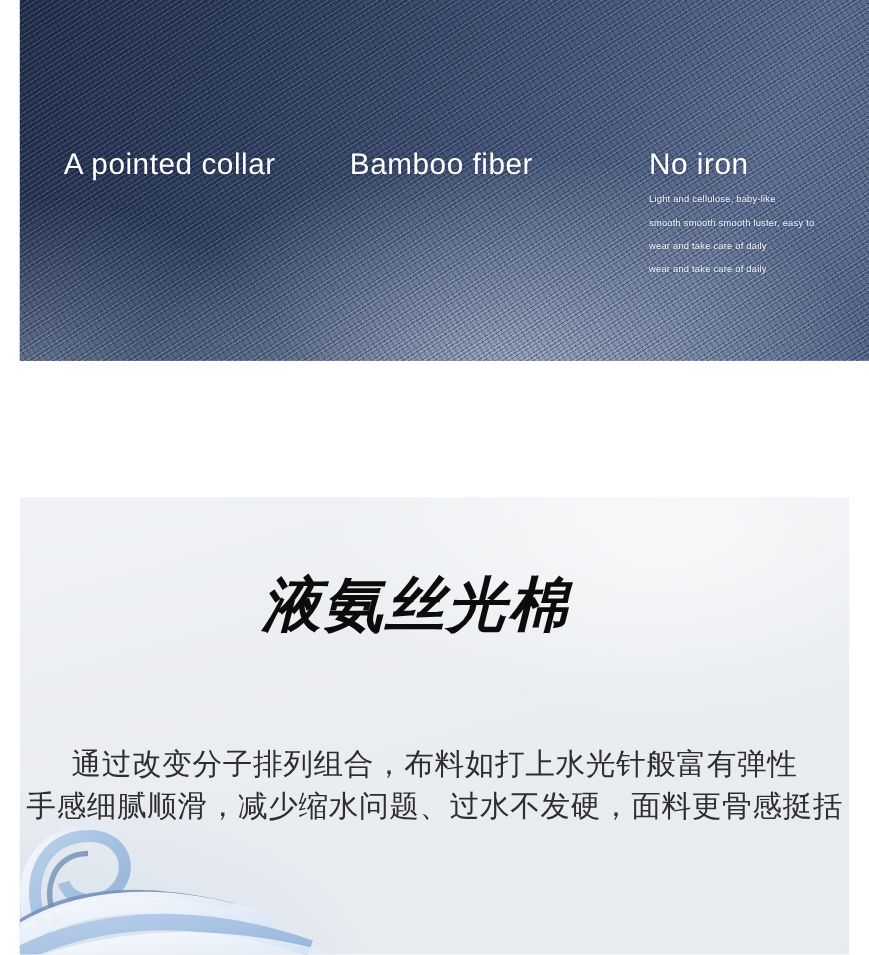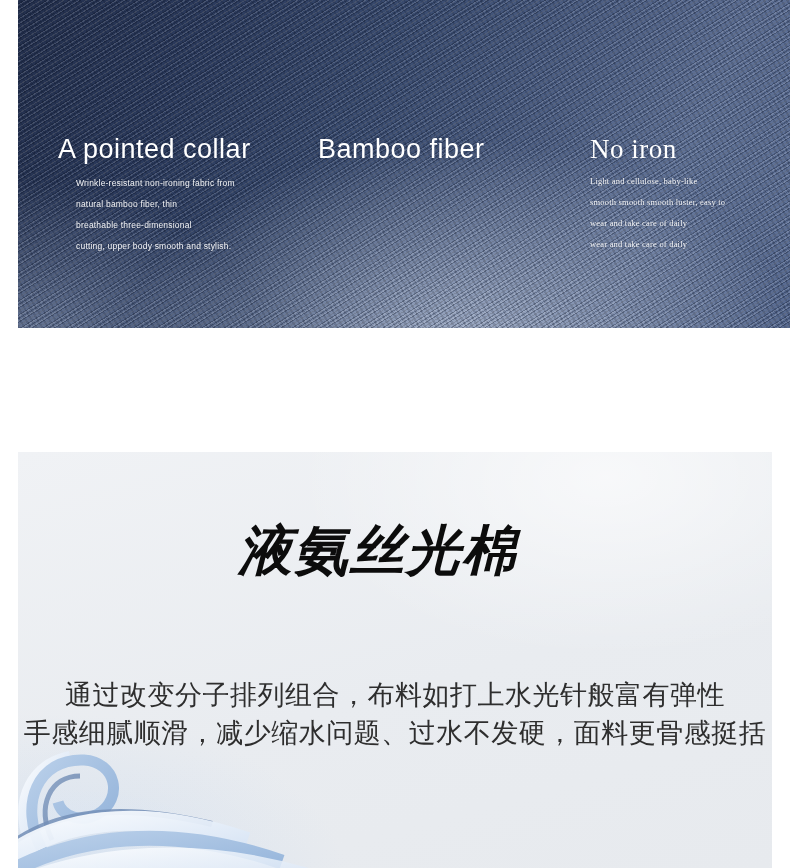--- a/index.html
+++ b/index.html
@@ -17,21 +17,21 @@
       repeating-linear-gradient(148deg, rgba(8,16,34,0.28) 0 1px, rgba(8,16,34,0) 1px 3px),
       repeating-linear-gradient(58deg, rgba(10,18,38,0.16) 0 2px, rgba(10,18,38,0) 2px 5px),
       radial-gradient(520px 330px at 56% 108%, rgba(178,190,212,0.85), rgba(178,190,212,0) 65%),
       radial-gradient(320px 240px at 2% 106%, rgba(150,166,195,0.6), rgba(150,166,195,0) 70%),
       radial-gradient(430px 320px at 102% 60%, rgba(110,128,162,0.45), rgba(110,128,162,0) 65%),
       linear-gradient(116deg, #232f4c 0%, #2b3a5c 20%, #3a4c70 42%, #4c5e83 60%, #5d6f94 78%, #4e6189 100%);
   }
   .feature { position:absolute; top:134px; color:#fff; }
   .feature-0 { left:40px; }
   .feature-1 { left:300px; }
-  .feature-2 { left:572px;font-family:Liberation Serif, serif; }
+  .feature-2 { left:572px; }
   .feature h2 {
     margin:0; font-size:27px; font-weight:400; letter-spacing:0.5px; color:#ffffff;
     text-shadow:0 0 5px rgba(20,30,55,0.35);
   }
   .feature .lines { margin-top:14px; padding-left:18px; }
   .feature-1 .lines { padding-left:4px; }
   .feature-2 .lines { padding-left:0; margin-top:12px; }
   .feature .lines p {
     margin:0 0 12px; font-size:8.5px; line-height:9px; font-weight:500;
     letter-spacing:0.2px; color:rgba(255,255,255,0.95);
@@ -64,26 +64,20 @@
 </style>
 </head>
 <body>
 
 <div class="page">
 
   <section class="hero">
 
     <div class="feature feature-0">
       <h2>A pointed collar</h2>
-      <div class="lines">
-        <p>Wrinkle-resistant non-ironing fabric from</p>
-        <p>natural bamboo fiber, thin</p>
-        <p>breathable three-dimensional</p>
-        <p>cutting, upper body smooth and stylish.</p>
-      </div>
     </div>
 
     <div class="feature feature-1">
       <h2>Bamboo fiber</h2>
     </div>
 
     <div class="feature feature-2">
       <h2>No iron</h2>
       <div class="lines">
         <p>Light and cellulose, baby-like</p>

